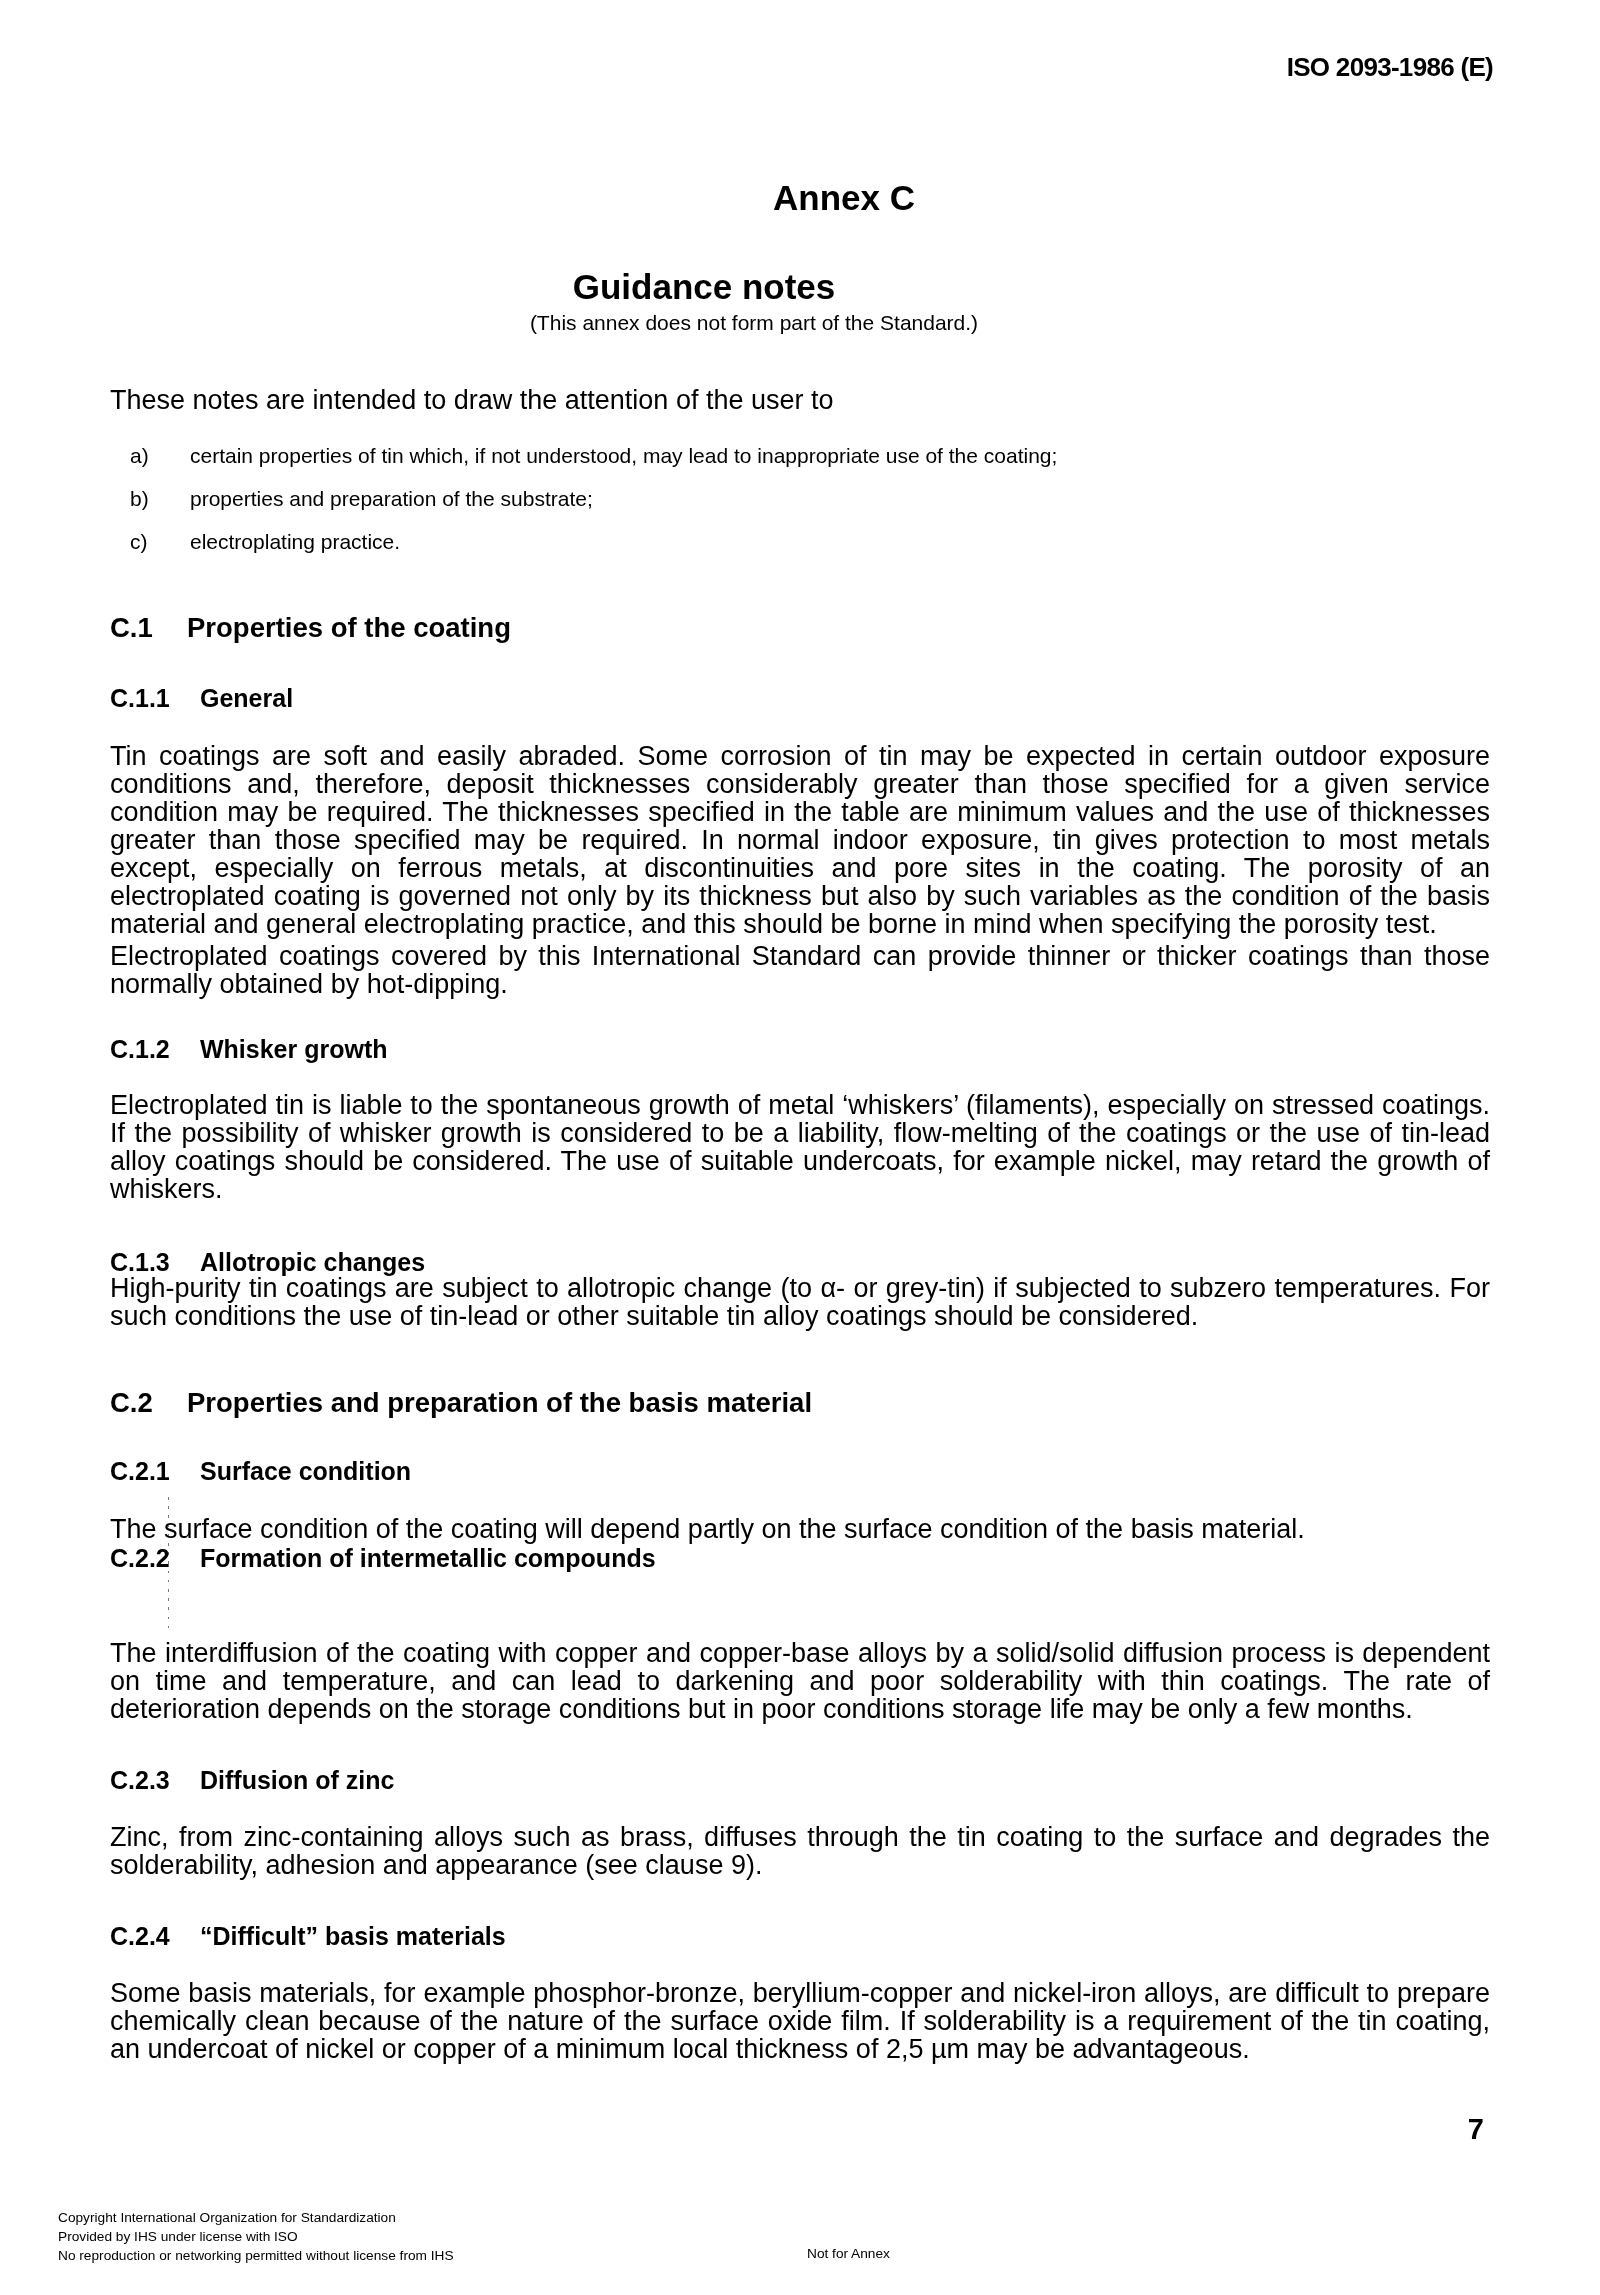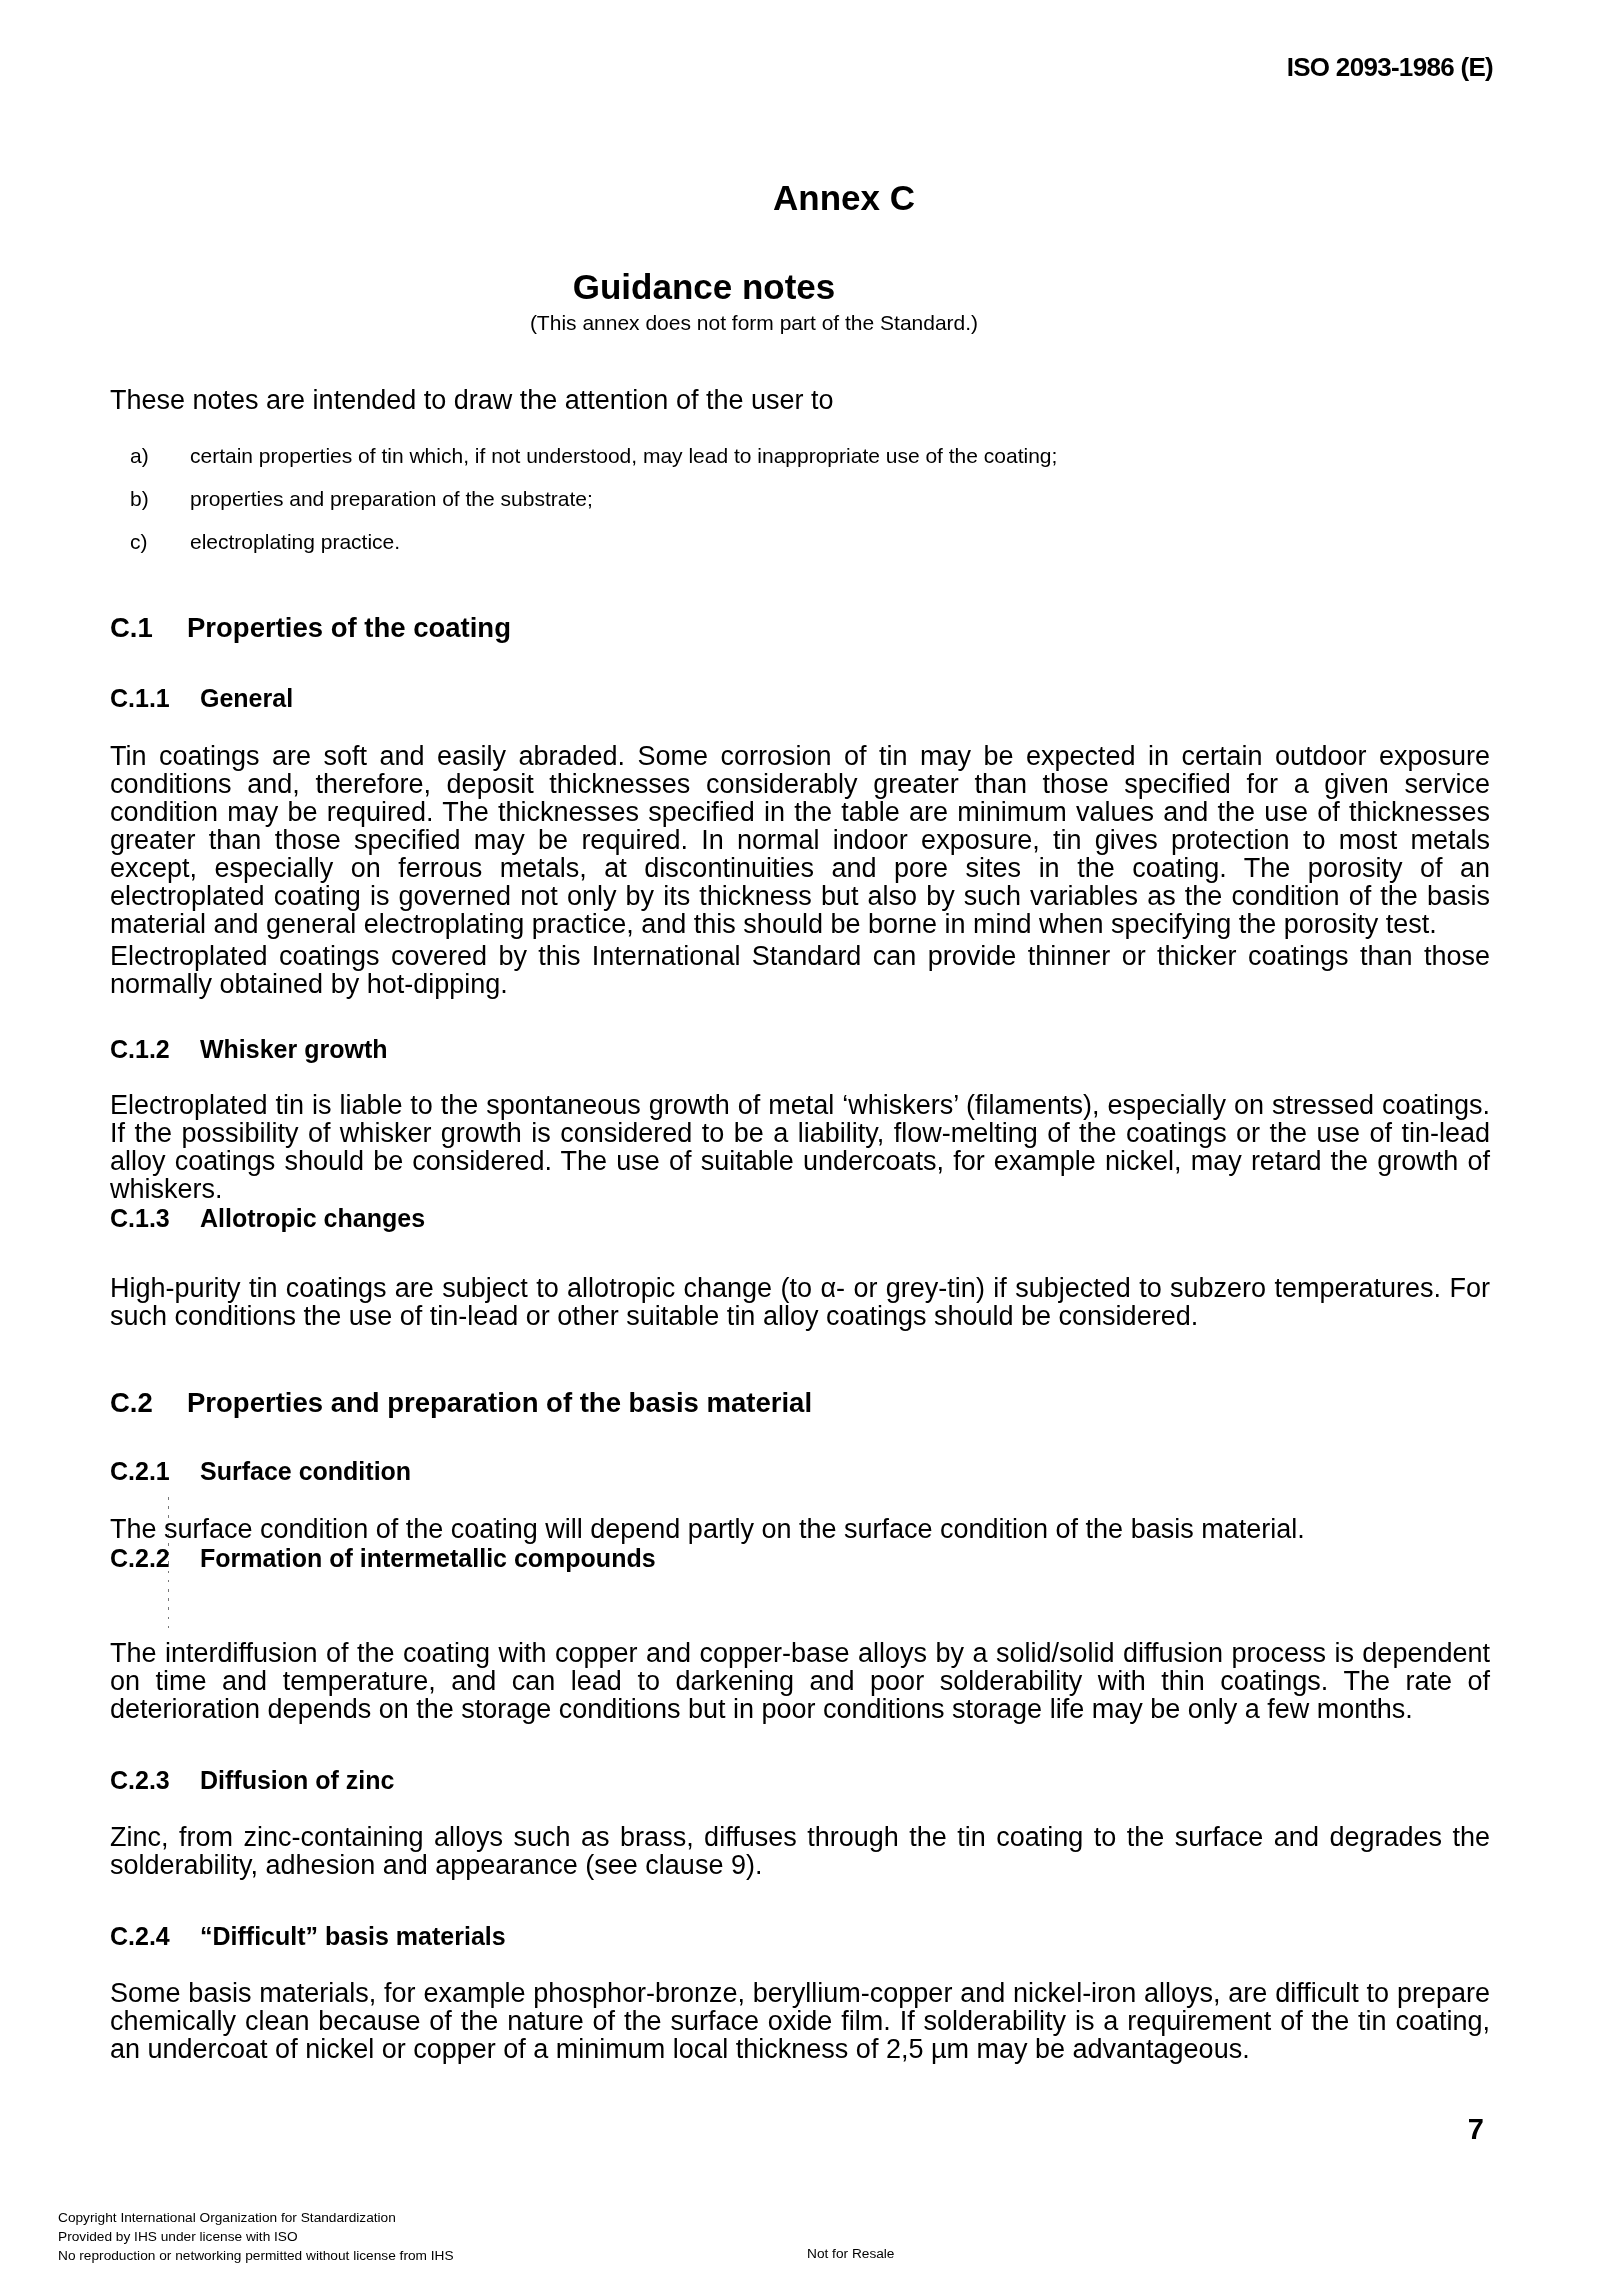--- a/index.html
+++ b/index.html
@@ -71,21 +71,21 @@
   <span class="num3">C.1.1</span><span>General</span>
 </div>
 <p class="content p" style="top:742px;">Tin coatings are soft and easily abraded. Some corrosion of tin may be expected in certain outdoor exposure conditions and, therefore, deposit thicknesses considerably greater than those specified for a given service condition may be required. The thicknesses specified in the table are minimum values and the use of thicknesses greater than those specified may be required. In normal indoor exposure, tin gives protection to most metals except, especially on ferrous metals, at discontinuities and pore sites in the coating. The porosity of an electroplated coating is governed not only by its thickness but also by such variables as the condition of the basis material and general electroplating practice, and this should be borne in mind when specifying the porosity test.</p>
 <p class="content p" style="top:942px;">Electroplated coatings covered by this International Standard can provide thinner or thicker coatings than those normally obtained by hot-dipping.</p>
 
 <div class="h3" style="top:1035px;">
   <span class="num3">C.1.2</span><span>Whisker growth</span>
 </div>
 <p class="content p" style="top:1091px;">Electroplated tin is liable to the spontaneous growth of metal ‘whiskers’ (filaments), especially on stressed coatings. If the possibility of whisker growth is considered to be a liability, flow-melting of the coatings or the use of tin-lead alloy coatings should be considered. The use of suitable undercoats, for example nickel, may retard the growth of whiskers.</p>
 
-<div class="h3" style="top:1204px;">
+<div class="h3" style="top:1248px;">
   <span class="num3">C.1.3</span><span>Allotropic changes</span>
 </div>
 <p class="content p" style="top:1274px;">High-purity tin coatings are subject to allotropic change (to α- or grey-tin) if subjected to subzero temperatures. For such conditions the use of tin-lead or other suitable tin alloy coatings should be considered.</p>
 
 <div class="h2" style="top:1387px;">
   <span class="num2">C.2</span><span>Properties and preparation of the basis material</span>
 </div>
 
 <div class="h3" style="top:1457px;">
   <span class="num3">C.2.1</span><span>Surface condition</span>
@@ -109,14 +109,14 @@
 </div>
 <p class="content p" style="top:1979px;">Some basis materials, for example phosphor-bronze, beryllium-copper and nickel-iron alloys, are difficult to prepare chemically clean because of the nature of the surface oxide film. If solderability is a requirement of the tin coating, an undercoat of nickel or copper of a minimum local thickness of 2,5 µm may be advantageous.</p>
 
 <div class="page-num">7</div>
 
 <div class="footer">
   <div>Copyright International Organization for Standardization</div>
   <div>Provided by IHS under license with ISO</div>
   <div>No reproduction or networking permitted without license from IHS</div>
 </div>
-<div class="footer-right">Not for Resale</div>
+<div class="footer-right">Not for Annex</div>
 
 
 </body></html>

